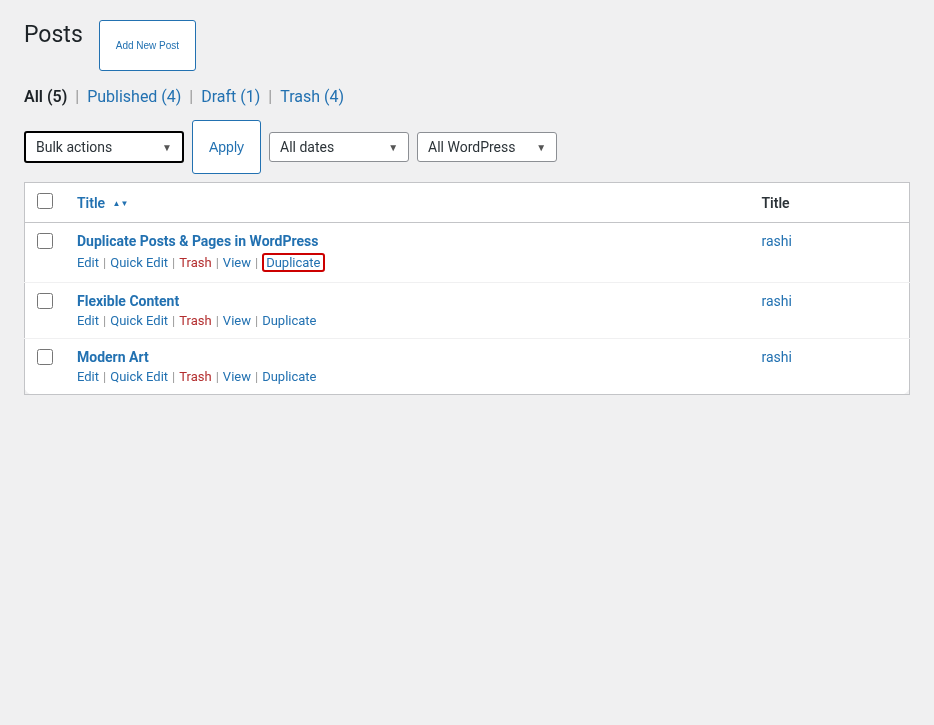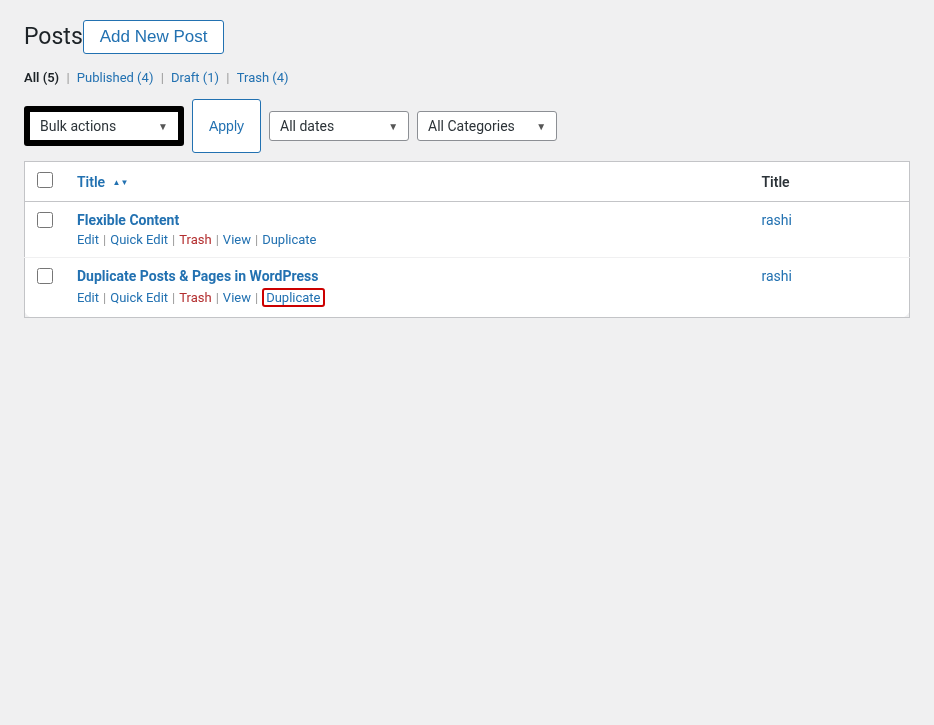--- a/index.html
+++ b/index.html
@@ -6,42 +6,42 @@
     body {
       background: #f0f0f1;
       font-family: -apple-system, BlinkMacSystemFont, "Segoe UI", Roboto, Oxygen, sans-serif;
       font-size: 14px;
       color: #3c434a;
       padding: 20px 24px;
       min-height: 725px;
     }
     .page-header {
       display: flex;
-      align-items: center;
+      gap: 16px;
       margin-bottom: 16px;
     }
     .page-title {
       font-size: 23px;
       font-weight: 400;
       color: #1d2327;
       line-height: 1.3;
     }
     .add-new-button {
       border: 1px solid #2271b1;
       color: #2271b1;
       background: #fff;
-      padding: 6px 16px;
-      border-radius: 3px;
-      font-size: 17px;
+      padding: 19px 16px;
+      border-radius: 3px;
+      font-size: 10px;
       cursor: pointer;
       font-weight: 400;
     }
     .filter-links {
       margin-bottom: 14px;
-      font-size: 13px;
+      font-size: 16px;
       color: #3c434a;
     }
     .filter-links .filter-link {
       color: #2271b1;
       text-decoration: none;
       cursor: pointer;
     }
     .filter-links .active {
       font-weight: 600;
       color: #1d2327;
@@ -53,21 +53,21 @@
     }
     .toolbar {
       display: flex;
       align-items: center;
       gap: 8px;
       margin-bottom: 8px;
     }
     .bulk-actions-select {
       display: flex;
       align-items: center;
-      border: 6px solid #000000;
+      border: 2px solid #000000;
       background: #fff;
       border-radius: 3px;
       padding: 6px 10px;
       font-size: 14px;
       color: #2c3338;
       cursor: pointer;
       gap: 4px;
       min-width: 160px;
     }
     .bulk-actions-select .chevron {
@@ -222,21 +222,21 @@
   <div class="bulk-actions-select">
     <span>Bulk actions</span>
     <span class="chevron">▼</span>
   </div>
   <button class="apply-button">Apply</button>
   <div class="filter-select">
     <span>All dates</span>
     <span class="chevron">▼</span>
   </div>
   <div class="filter-select">
-    <span>All Categories</span>
+    <span>All WordPress</span>
     <span class="chevron">▼</span>
   </div>
 </div>
 
 <table class="posts-table">
   <thead>
     <tr>
       <th class="cb">
         <input type="checkbox" style="">
       </th>
@@ -249,20 +249,43 @@
       </th>
     </tr>
   </thead>
   <tbody>
 
     <tr>
       <td class="checkbox-cell">
         <input type="checkbox" style="">
       </td>
       <td>
+        <a class="post-title-link">Duplicate Posts &amp; Pages in WordPress</a>
+        <div class="row-actions">
+          <a class="action-link">Edit</a>
+          <span class="sep"> | </span>
+          <a class="action-link">Quick Edit</a>
+          <span class="sep"> | </span>
+          <a class="action-link trash">Trash</a>
+          <span class="sep"> | </span>
+          <a class="action-link">View</a>
+          <span class="sep"> | </span>
+          <a class="duplicate-highlight">Duplicate</a>
+        </div>
+      </td>
+      <td>
+        <a class="author-link">rashi</a>
+      </td>
+    </tr>
+
+    <tr>
+      <td class="checkbox-cell">
+        <input type="checkbox" style="">
+      </td>
+      <td>
         <a class="post-title-link">Flexible Content</a>
         <div class="row-actions">
           <a class="action-link">Edit</a>
           <span class="sep"> | </span>
           <a class="action-link">Quick Edit</a>
           <span class="sep"> | </span>
           <a class="action-link trash">Trash</a>
           <span class="sep"> | </span>
           <a class="action-link">View</a>
           <span class="sep"> | </span>
@@ -272,32 +295,31 @@
       <td>
         <a class="author-link">rashi</a>
       </td>
     </tr>
 
     <tr>
       <td class="checkbox-cell">
         <input type="checkbox" style="">
       </td>
       <td>
-        <a class="post-title-link">Duplicate Posts &amp; Pages in WordPress</a>
+        <a class="post-title-link">Modern Art</a>
         <div class="row-actions">
           <a class="action-link">Edit</a>
           <span class="sep"> | </span>
           <a class="action-link">Quick Edit</a>
           <span class="sep"> | </span>
           <a class="action-link trash">Trash</a>
           <span class="sep"> | </span>
           <a class="action-link">View</a>
           <span class="sep"> | </span>
-          <a class="duplicate-highlight">Duplicate</a>
+          <a class="action-link">Duplicate</a>
         </div>
       </td>
       <td>
         <a class="author-link">rashi</a>
       </td>
     </tr>
-
   </tbody>
 </table>
 
 </body></html>

